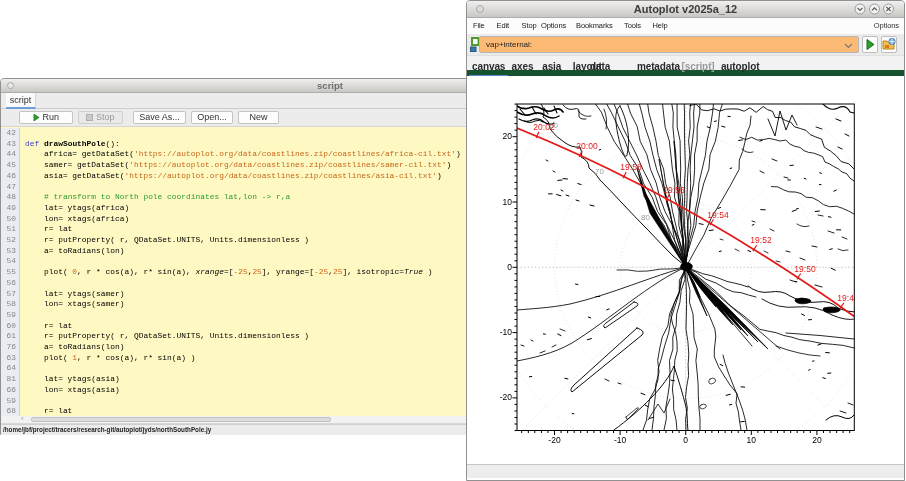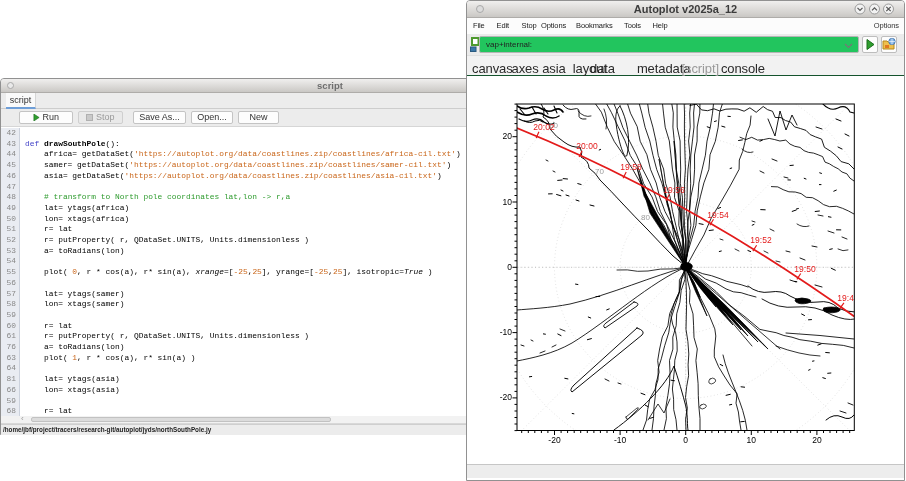--- a/index.html
+++ b/index.html
@@ -11,44 +11,44 @@
 #sw{left:0;top:78px;width:660px;height:357px}
 #sw .tbar{height:14px;font-size:9.5px;font-weight:bold;color:#6e6e6e;line-height:14px}
 #sw .circ{left:6px;top:3px;width:7px;height:7px}
 #swtabs{height:16px;background:#ececec;border-bottom:1px solid #cdcdcd;position:relative}
 #swtab{position:absolute;left:5px;top:0;width:30px;height:16px;background:#fafafa;
  border-right:1px solid #d5d5d5;border-bottom:2px solid #6f9fd8;font-size:9px;color:#333;
  text-align:center;line-height:14px}
 #swtools{height:18px;background:#ececec;border-bottom:1px solid #d6d6d6;position:relative}
 .btn{position:absolute;top:2px;height:13px;background:#fdfdfd;border:1px solid #c4c4c4;
  border-radius:2px;font-size:9px;font-weight:normal;color:#333;text-align:center;line-height:11px}
-#edit{position:relative;height:289px;background:#ffffff;overflow:hidden;
+#edit{position:relative;height:289px;background:#fef9c3;overflow:hidden;
  font-family:"Liberation Mono",monospace;font-size:7.9px;line-height:10.7px;white-space:pre}
 #gut{position:absolute;left:0;top:1px;width:19px;background:#e9ecf2;border-right:1px solid #ccd2dd;
  height:289px;color:#888;text-align:right;padding-right:3px}
 #src{position:absolute;left:24px;top:1px;color:#000}
 #src .st{color:#c9661a} #src .nu{color:#c9661a} #src .cm{color:#2e9b2e;}
 #src .kw{color:#4242c8} #src .it{font-style:italic}
 #hsc{height:8px;background:#f2f2f2;border-bottom:1px solid #d8d8d8;position:relative}
 #hsc .thumb{position:absolute;left:30px;top:1px;width:300px;height:5px;background:#dcdcdc;border:1px solid #c2c2c2;border-radius:2px}
 #hsc .arr{position:absolute;left:20px;top:-2px;font-size:8px;color:#999}
 #stat{height:11px;background:#ececec;border-top:1px solid #cfcfcf;font-size:6.3px;font-weight:bold;
  color:#222;line-height:10px;padding-left:2px}
 
 #aw{left:466px;top:0;width:439px;height:481px;background:#fff}
 #aw .tbar{height:17px;font-size:11px;font-weight:bold;color:#3c3c3c;line-height:16px}
 #aw .circ{left:9px;top:4px;width:8px;height:8px}
 #menus{height:16px;background:#fcfcfc;font-size:7.5px;color:#1a1a1a;position:relative;letter-spacing:-0.1px}
 #menus span{position:absolute;top:3px}
 #urlrow{height:22px;background:#ebebeb;position:relative;border-bottom:1px solid #e0e0e0}
-#urlfield{position:absolute;left:12px;top:2px;width:380px;height:17px;background:#22c55e;
+#urlfield{position:absolute;left:12px;top:2px;width:380px;height:17px;background:#fdba74;
  border:1px solid #b5b5b5;border-radius:2px;font-size:8px;color:#222;line-height:15px;padding-left:6px}
 .sqbtn{position:absolute;top:2px;width:16px;height:17px;background:#fdfdfd;border:1px solid #bdbdbd;border-radius:2px}
-#aptabs{height:20px;background:#f2f2f2;border-bottom:1px solid #14532d;position:relative;
- font-size:13px;font-weight:normal;color:#2a2a2a;letter-spacing:-0.1px}
+#aptabs{height:20px;background:#f2f2f2;border-bottom:6px solid #14532d;position:relative;
+ font-size:10px;font-weight:bold;color:#2a2a2a;letter-spacing:-0.1px}
 #aptabs span{position:absolute;top:5px}
 #canvas{position:relative;height:388px;background:#fff}
 #apstat{height:14px;background:#ededed;border-top:1px solid #c6c6c6}
 
 #expert{position:absolute;right:5px;top:3px;font-size:7.5px;color:#333}
 </style></head><body>
 
 <div class="win" id="sw">
  <div class="tbar"><span class="circ"></span>script</div>
  <div id="swtabs">
@@ -120,21 +120,21 @@
         </svg></div>
  </div>
  <div id="aptabs">
       <span style="left:5px;border-bottom:3px solid #5a8fd0;padding:0 3px 3px 3px;margin-left:-3px">canvas</span>
       <span style="left:44.6px">axes</span>
       <span style="left:75.2px">asia</span>
       <span style="left:105.8px">layout</span>
       <span style="left:123px">data</span>
       <span style="left:169.9px">metadata</span>
       <span style="left:214.5px;color:#9a9a9a">[script]</span>
-      <span style="left:253.9px">console</span>
+      <span style="left:253.9px">autoplot</span>
     </div>
  <div id="canvas">
   <svg width="439" height="388" viewBox="467 77 439 388" style="position:absolute;left:0;top:0">
    <defs>
           <clipPath id="fr">
             <rect x="517.0" y="105.0" width="337.3" height="326.5"></rect>
           </clipPath>
         </defs>
    <g clip-path="url(#fr)">
     <g stroke="#cfcfcf" stroke-width="0.7" fill="none" stroke-dasharray="0.8,2.6">

